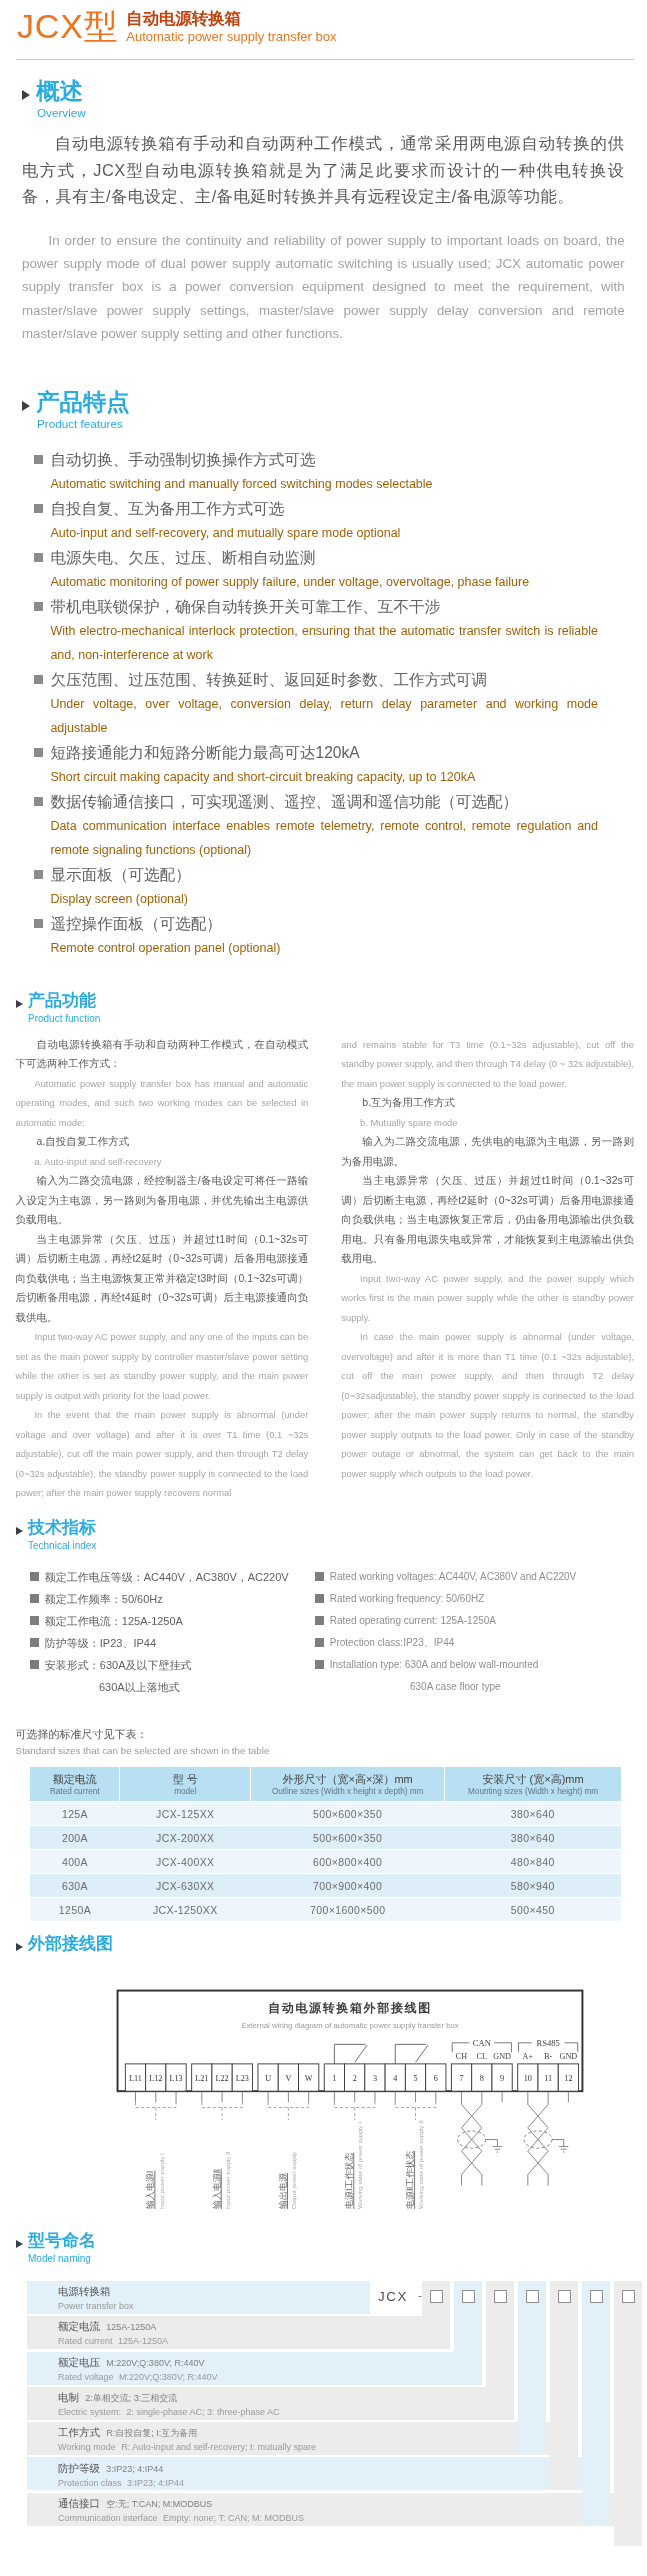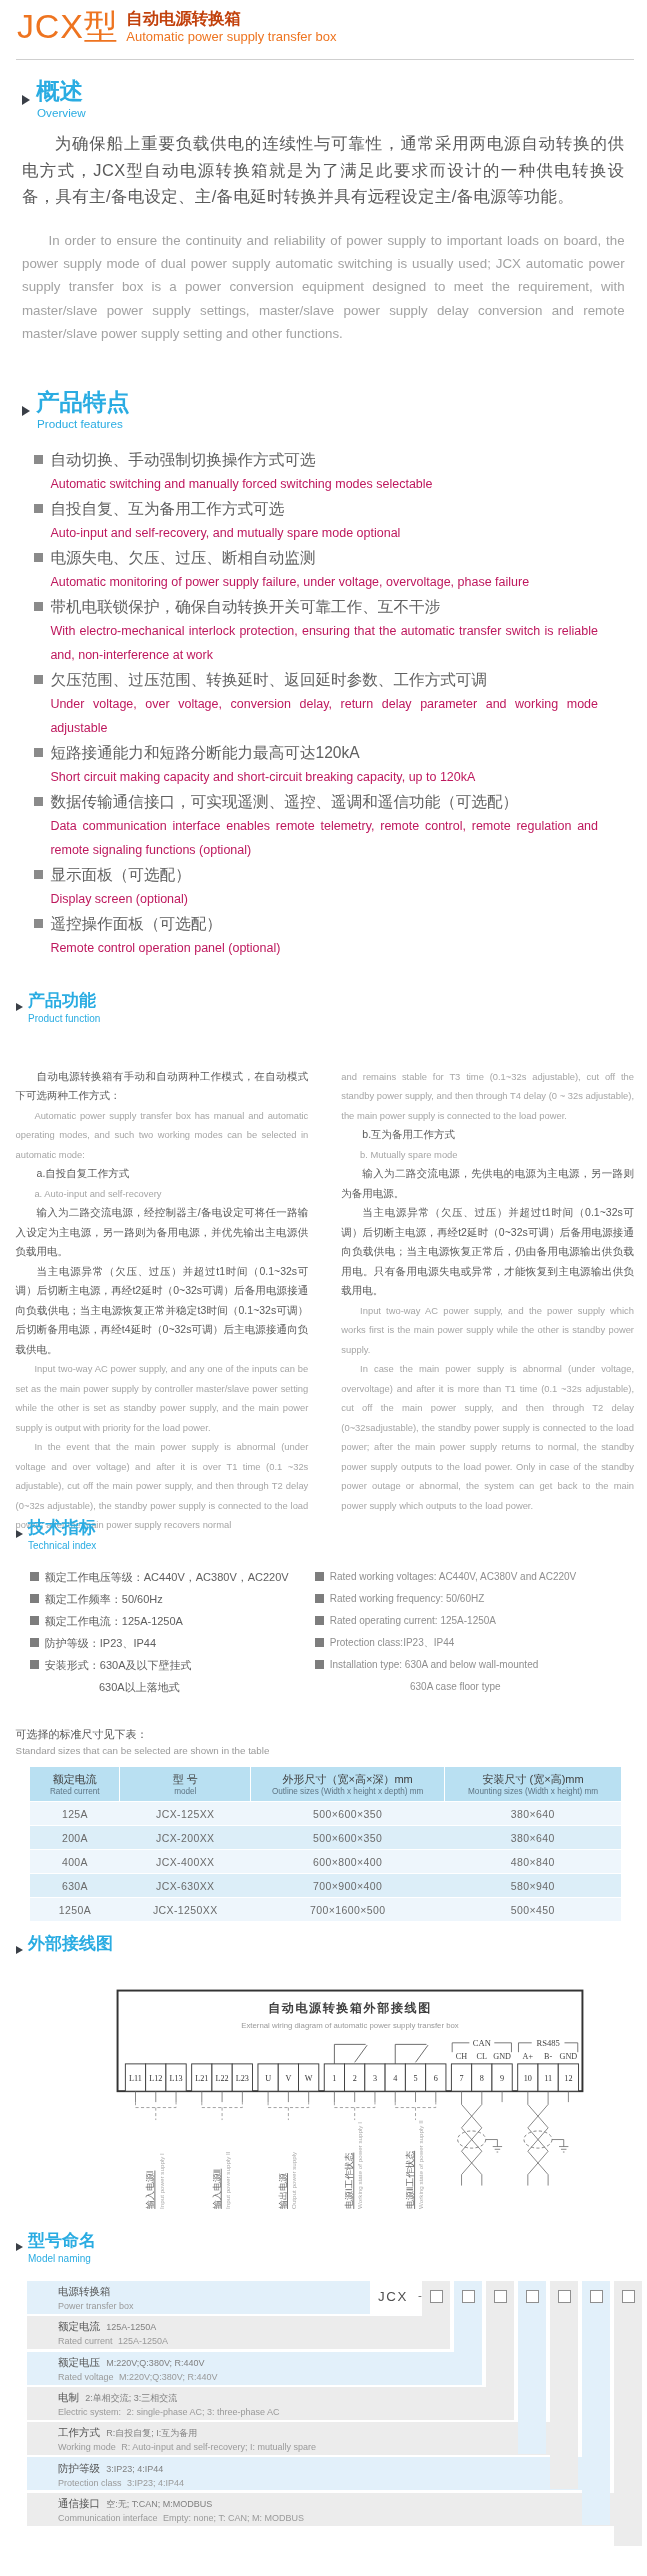--- a/index.html
+++ b/index.html
@@ -9,41 +9,41 @@
   
   .hdr { position:absolute; top:6.2px; left:17px; display:flex; align-items:flex-start; }
   .hdr-model { font-size:34px; line-height:41px; color:#ee7420; letter-spacing:0.8px; }
   .hdr-right { margin-left:7.8px; margin-top:3.1px; }
   .hdr-cn { font-size:16.4px; font-weight:bold; color:#c2410c; line-height:19px; }
   .hdr-en { font-size:13px; color:#ee7420; line-height:17px; }
   .hdr-rule { position:absolute; top:59px; left:15.6px; width:618px; height:0.8px; background:#cfcfcf; }
 
   
   .sec { position:absolute; left:0; width:648px; }
-  .sec-head { display:flex; align-items:flex-end; }
+  .sec-head { display:flex; align-items:center; }
   .tri { width:0; height:0; border-left:8.6px solid #3a3f47; border-top:5.5px solid transparent; border-bottom:5.5px solid transparent; margin:7px 6.2px 0 22px; flex:none; }
   .sec-title { font-size:23.4px; color:#2aace2; font-weight:600; line-height:26.5px; }
   .sec-sub { color:#2aace2; font-size:11.7px; margin:1.6px 0 0 37px; }
   .med .tri { border-left-width:7px; border-top-width:4.7px; border-bottom-width:4.7px; margin:5.5px 5.5px 0 15.6px; }
   .med .sec-title { font-size:17px; line-height:20px; }
   .med .sec-sub { font-size:10px; margin-left:28px; }
 
   
   .para-cn { color:#595959; font-size:16.4px; line-height:26.5px; text-align:justify; text-indent:2em; margin:11px 23.4px 0 22px; letter-spacing:0.4px; }
   .para-en { color:#a3a3a3; font-size:13.3px; line-height:23.4px; text-align:justify; text-indent:2em; margin:19px 23.4px 0 22px; }
 
   
   .feat-list { margin:17px 31px 0 34px; }
   .feat-cn { display:flex; font-size:15.6px; color:#606060; line-height:25px; }
   .sq { width:9.4px; height:9.4px; background:#8a8a8a; margin:7.8px 7px 0 0; flex:none; }
-  .feat-en { font-size:12.5px; color:#be185d; line-height:24px; margin-left:16.4px; text-align:justify; padding-right:19px; }
+  .feat-en { font-size:12.5px; color:#a16207; line-height:24px; margin-left:16.4px; text-align:justify; padding-right:19px; }
 
   
   .cols { display:flex; gap:33px; margin:11px 14px 0 15.6px; }
-  .col { width:293px;margin-top:32px; }
+  .col { width:293px; }
   .fn-cn { font-size:10.5px; color:#5a5a5a; line-height:19.5px; text-align:justify; text-indent:2em; margin:0; }
   .fn-en { font-size:9.4px; color:#a6a6a6; line-height:19.5px; text-align:justify; text-indent:2em; margin:0; }
   .ni { text-indent:0; }
 
   
   .tech-cols { display:flex; margin-top:15.6px; }
   .tech-col1 { width:304px; padding-left:30px; box-sizing:border-box; }
   .tech-col2 { width:301px; padding-left:11px; box-sizing:border-box; }
   .ti { display:flex; font-size:11px; color:#5f5f5f; line-height:22px; }
   .ti .sq2 { width:8.6px; height:8.6px; background:#7d7d7d; margin:6.2px 6.2px 0 0; flex:none; }
@@ -94,21 +94,21 @@
     </div>
   </div>
   <div class="hdr-rule"></div>
 
   <div class="sec big" style="top:78px;">
     <div class="sec-head">
       <div class="tri"></div>
       <div class="sec-title">概述</div>
     </div>
     <div class="sec-sub">Overview</div>
-    <p class="para-cn">为确保船上重要负载供电的连续性与可靠性，通常采用两电源自动转换的供电方式，JCX型自动电源转换箱就是为了满足此要求而设计的一种供电转换设备，具有主/备电设定、主/备电延时转换并具有远程设定主/备电源等功能。</p>
+    <p class="para-cn">自动电源转换箱有手动和自动两种工作模式，通常采用两电源自动转换的供电方式，JCX型自动电源转换箱就是为了满足此要求而设计的一种供电转换设备，具有主/备电设定、主/备电延时转换并具有远程设定主/备电源等功能。</p>
     <p class="para-en">In order to ensure the continuity and reliability of power supply to important loads on board, the power supply mode of dual power supply automatic switching is usually used; JCX automatic power supply transfer box is a power conversion equipment designed to meet the requirement, with master/slave power supply settings, master/slave power supply delay conversion and remote master/slave power supply setting and other functions.</p>
   </div>
 
   <div class="sec big" style="top:389px;">
     <div class="sec-head">
       <div class="tri"></div>
       <div class="sec-title">产品特点</div>
     </div>
     <div class="sec-sub">Product features</div>
     <div class="feat-list">

